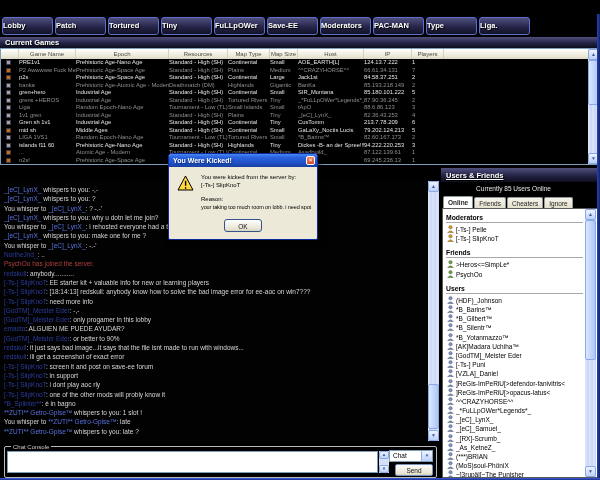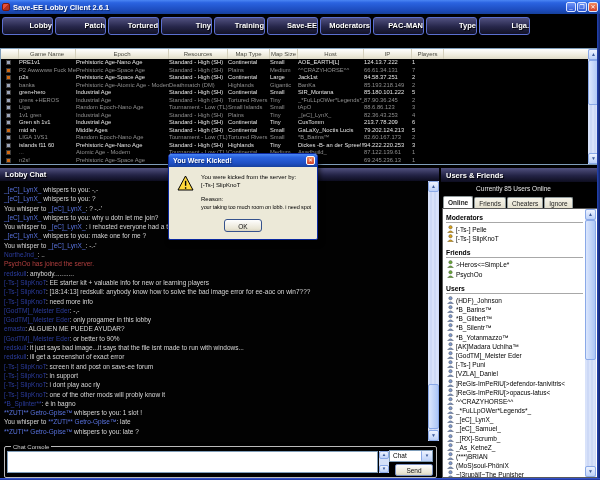--- a/index.html
+++ b/index.html
@@ -14,21 +14,21 @@
   .titletext{color:#fff;font-size:7.5px;font-weight:bold;text-shadow:1px 1px 1px #0c2a72;white-space:nowrap;}
   .winbtns{margin-left:auto;display:flex;gap:1px;padding-right:2px;}
   .wbtn{width:10px;height:10px;border:1px solid #dce6ff;border-radius:2px;box-sizing:border-box;
     background:linear-gradient(180deg,#6f95f8,#2c57d4);color:#fff;font-size:6px;line-height:8px;text-align:center;}
   .wbtn.close{background:linear-gradient(180deg,#f08a62,#d2422a);}
   
   .menubar{position:absolute;left:0;top:14px;width:600px;height:23px;background:#000;display:flex;align-items:center;padding-left:2px;box-sizing:border-box;}
   .menu-btn{width:51px;height:18px;margin-right:2px;flex:none;
     background:linear-gradient(180deg,#50507f 0%,#26264a 55%,#121226 100%);
     border:1px solid #5b6fd0;border-radius:3px;box-sizing:border-box;
-    color:#fff;font-size:7.5px;font-weight:bold;text-align:right;line-height:16px;
+    color:#fff;font-size:7.5px;font-weight:bold;text-align:left;line-height:16px;
     text-shadow:1px 1px 1px #000;white-space:nowrap;overflow:hidden;}
   
   .hdrbar{position:absolute;background:linear-gradient(180deg,#50507e 0%,#232345 55%,#0d0d1f 100%);
     color:#fff;font-size:7.5px;font-weight:bold;text-shadow:1px 1px 1px #000;
     display:flex;align-items:center;padding-left:5px;box-sizing:border-box;}
   
   .games-panel{position:absolute;left:0;top:48px;width:600px;height:117px;background:#000;
     border:1px solid #7f9db9;box-sizing:border-box;}
   .games-headrow{position:absolute;left:0;top:0;height:10px;width:587px;display:flex;
     background:linear-gradient(180deg,#fff 0%,#ece9d8 70%,#ddd9c6 100%);}
@@ -95,43 +95,37 @@
     background:linear-gradient(180deg,#fefefe,#e9e5d4 80%,#d8d4c0);border:1px solid #35528c;border-radius:3px;
     font-size:6.5px;line-height:11px;text-align:center;color:#111;box-sizing:border-box;font-family:"Liberation Sans",sans-serif;}
   .edge-right{position:absolute;left:597px;top:14px;width:3px;height:464px;background:linear-gradient(90deg,#2444b4,#122468);}
   .edge-bottom{position:absolute;left:0;top:478px;width:600px;height:2px;background:linear-gradient(180deg,#3c5cd8,#1a2f90);}
 </style>
 </head>
 <body>
 
 <div class="window">
 
-  <div class="titlebar">
-    <span class="appicon"></span>
-    <span class="titletext">Save-EE Lobby Client 2.6.1</span>
-    <span class="winbtns">
-      <span class="wbtn">_</span>
-      <span class="wbtn">❐</span>
-      <span class="wbtn close">✕</span>
-    </span>
-  </div>
 
   <div class="menubar">
       <div class="menu-btn">Lobby</div>
       <div class="menu-btn">Patch</div>
       <div class="menu-btn">Tortured</div>
       <div class="menu-btn">Tiny</div>
-      <div class="menu-btn">Training</div>
+      <div class="menu-btn">FuLLpOWer</div>
       <div class="menu-btn">Save-EE</div>
       <div class="menu-btn">Moderators</div>
       <div class="menu-btn">PAC-MAN</div>
       <div class="menu-btn">Type</div>
       <div class="menu-btn">Liga.</div>
     </div>
 
+  <div class="hdrbar" style="left:0;top:37px;width:600px;height:11px;">
+    <span>Current Games</span>
+  </div>
   <div class="games-panel">
     <div class="games-headrow">
         <span class="gh-cell" style="width: 18px;"></span>
         <span class="gh-cell" style="width: 57px;">Game Name</span>
         <span class="gh-cell" style="width: 93px;">Epoch</span>
         <span class="gh-cell" style="width: 59px;">Resources</span>
         <span class="gh-cell" style="width: 42px;">Map Type</span>
         <span class="gh-cell" style="width: 28px;">Map Size</span>
         <span class="gh-cell" style="width: 66px;">Host</span>
         <span class="gh-cell" style="width: 48px;">IP</span>
@@ -293,23 +287,20 @@
           <span class="g-cell" style="width: 32px;">1</span>
         </div>
       </div>
     <div class="sb" style="left:587px;top:0;height:115px;">
       <div class="sbtn up">▲</div>
       <div class="sthumb" style="top:11px;height:45px;"></div>
       <div class="sbtn down">▼</div>
     </div>
   </div>
 
-  <div class="hdrbar" style="left:0;top:168px;width:439px;height:13px;">
-    <span>Lobby Chat</span>
-  </div>
   <div class="chat-area">
     <div id="chat-lines" style="padding-top:4px;">
         <div class="chat-line"><span style="color: rgb(90, 116, 224);">_[eC]_LynX_</span><span style="color: rgb(216, 216, 216);"> whispers to you: -,-</span></div>
         <div class="chat-line"><span style="color: rgb(90, 116, 224);">_[eC]_LynX_</span><span style="color: rgb(216, 216, 216);"> whispers to you: ?</span></div>
         <div class="chat-line"><span style="color: rgb(216, 216, 216);">You whisper to </span><span style="color: rgb(90, 116, 224);">_[eC]_LynX_</span><span style="color: rgb(216, 216, 216);">: ? -.-'</span></div>
         <div class="chat-line"><span style="color: rgb(90, 116, 224);">_[eC]_LynX_</span><span style="color: rgb(216, 216, 216);"> whispers to you: why u dotn let me join?</span></div>
         <div class="chat-line"><span style="color: rgb(216, 216, 216);">You whisper to </span><span style="color: rgb(90, 116, 224);">_[eC]_LynX_</span><span style="color: rgb(216, 216, 216);">: i rehosted everyone had a the d</span></div>
         <div class="chat-line"><span style="color: rgb(90, 116, 224);">_[eC]_LynX_</span><span style="color: rgb(216, 216, 216);"> whispers to you: make one for me ?</span></div>
         <div class="chat-line"><span style="color: rgb(216, 216, 216);">You whisper to </span><span style="color: rgb(90, 116, 224);">_[eC]_LynX_</span><span style="color: rgb(216, 216, 216);">: -.-'</span></div>
         <div class="chat-line"><span style="color: rgb(44, 61, 158);">NortheJnd_</span><span style="color: rgb(216, 216, 216);">: ..</span></div>
@@ -347,21 +338,21 @@
       <div class="sbtn up">▲</div>
       <div class="sbtn down">▼</div>
     </div>
     <div class="combo">
       <span>Chat</span>
       <span class="combo-btn">▼</span>
     </div>
     <button class="send-btn">Send</button>
   </div>
 
-  <div class="hdrbar" style="left:441px;top:168px;width:159px;height:14px;">
+  <div class="hdrbar" style="left:441px;top:168px;width:159px;height:14px;text-decoration:underline;">
     <span>Users &amp; Friends</span>
   </div>
   <div class="count-text">Currently 85 Users Online</div>
   <div class="tabs" id="user-tabs">
       <div class="tab active">Online</div>
       <div class="tab">Friends</div>
       <div class="tab">Cheaters</div>
       <div class="tab">Ignore</div>
     </div>
   <div class="users-list" id="users-list">

